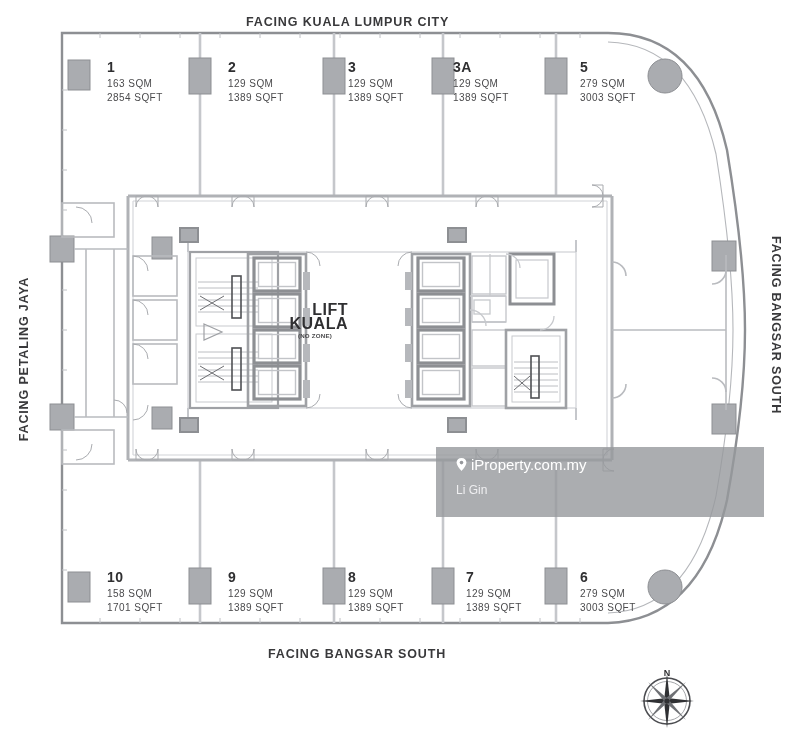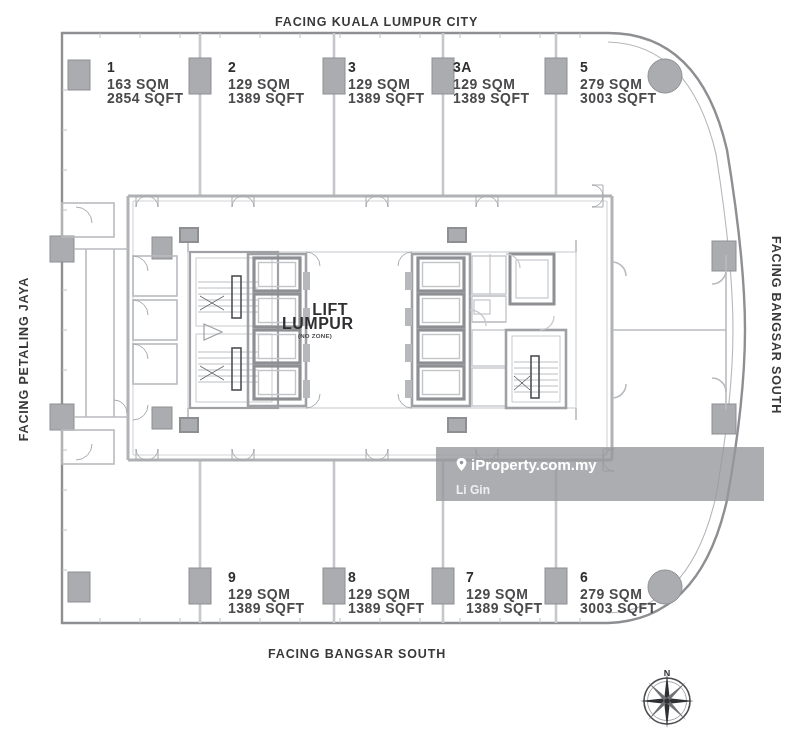--- a/index.html
+++ b/index.html
@@ -31,21 +31,21 @@
 
   
   .dir-label {
     position: absolute;
     font-size: 12.5px;
     font-weight: bold;
     letter-spacing: 0.85px;
     color: #39393b;
     white-space: nowrap;
   }
-  #dir-top    { left: 275px; top: 15px; }
+  #dir-top    { left: 246px; top: 15px; }
   #dir-bottom { left: 268px; top: 647px; }
   #dir-left {
     left: -76px; top: 352px;
     width: 200px; text-align: center;
     transform: rotate(-90deg);
     transform-origin: center center;
   }
   #dir-right {
     left: 676px; top: 318px;
     width: 200px; text-align: center;
@@ -61,22 +61,22 @@
   .unit .unit-no {
     font-size: 14px;
     font-weight: bold;
     letter-spacing: 0.4px;
     color: #2f2f31;
     line-height: 15px;
     margin-bottom: 2px;
   }
   .unit .unit-sqm,
   .unit .unit-sqft {
-    font-size: 14px;
-    font-weight: bold;
+    font-size: 10px;
+    font-weight: normal;
     letter-spacing: 0.45px;
     color: #4a4a4c;
     line-height: 14px;
   }
 
   
   #lift-lobby {
     position: absolute;
     left: 282px;
     top: 303px;
@@ -99,23 +99,22 @@
     line-height: 9px;
     margin-top: 1px;
   }
 
   
   #watermark {
     position: absolute;
     left: 436px;
     top: 447px;
     width: 328px;
-    height: 54px;
+    height: 70px;
     background: rgba(150,152,156,0.80);
-    font-weight: bold;
   }
   #watermark .wm-pin {
     position: absolute;
     left: 20px;
     top: 11px;
     width: 11px;
     height: 13px;
   }
   #watermark .wm-brand-text {
     position: absolute;
@@ -476,20 +475,25 @@
     <div class="unit-sqm">129 SQM</div>
     <div class="unit-sqft">1389 SQFT</div>
   </div>
 
   <div class="unit" style="left:580px; top:60px;">
     <div class="unit-no">5</div>
     <div class="unit-sqm">279 SQM</div>
     <div class="unit-sqft">3003 SQFT</div>
   </div>
 
+  <div class="unit" style="left:107px; top:570px;">
+    <div class="unit-no">10</div>
+    <div class="unit-sqm">158 SQM</div>
+    <div class="unit-sqft">1701 SQFT</div>
+  </div>
 
   <div class="unit" style="left:228px; top:570px;">
     <div class="unit-no">9</div>
     <div class="unit-sqm">129 SQM</div>
     <div class="unit-sqft">1389 SQFT</div>
   </div>
 
   <div class="unit" style="left:348px; top:570px;">
     <div class="unit-no">8</div>
     <div class="unit-sqm">129 SQM</div>
@@ -503,21 +507,21 @@
   </div>
 
   <div class="unit" style="left:580px; top:570px;">
     <div class="unit-no">6</div>
     <div class="unit-sqm">279 SQM</div>
     <div class="unit-sqft">3003 SQFT</div>
   </div>
 
   <div id="lift-lobby">
     <div class="ll-line">LIFT</div>
-    <div class="ll-line">LUMPUR</div>
+    <div class="ll-line">KUALA</div>
     <div class="ll-sub">(NO ZONE)</div>
   </div>
 
   <div id="watermark">
     <svg class="wm-pin" viewBox="0 0 11 13">
       <path d="M5.5,0 C2.6,0 0.6,2 0.6,4.6 C0.6,8 5.5,13 5.5,13 C5.5,13 10.4,8 10.4,4.6 C10.4,2 8.4,0 5.5,0 Z" fill="#ffffff"></path>
       <circle cx="5.5" cy="4.6" r="1.8" fill="#96989c"></circle>
     </svg>
     <div class="wm-brand-text">iProperty.com.my</div>
     <div class="wm-user">Li Gin</div>

